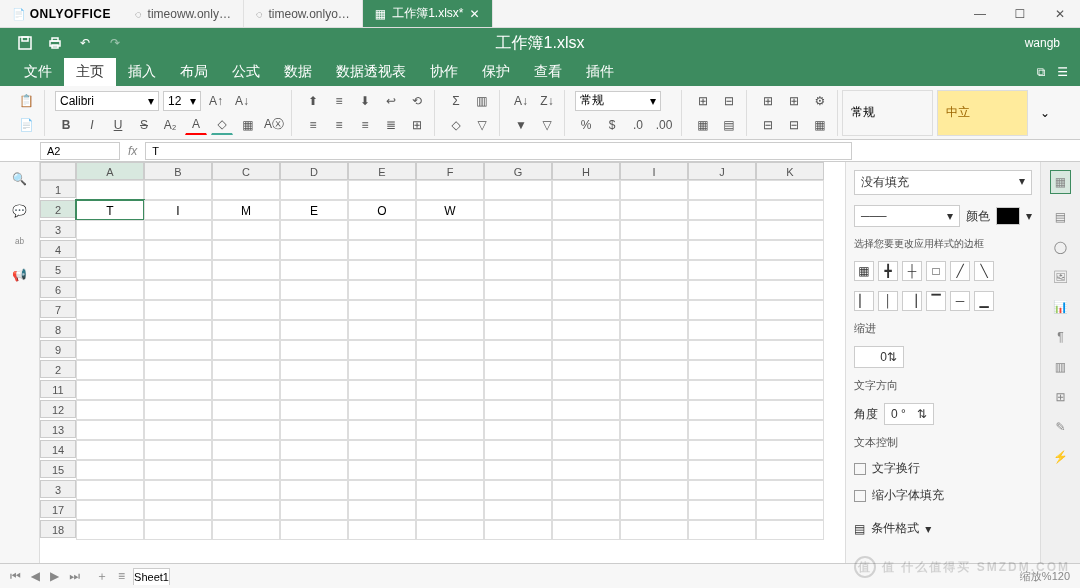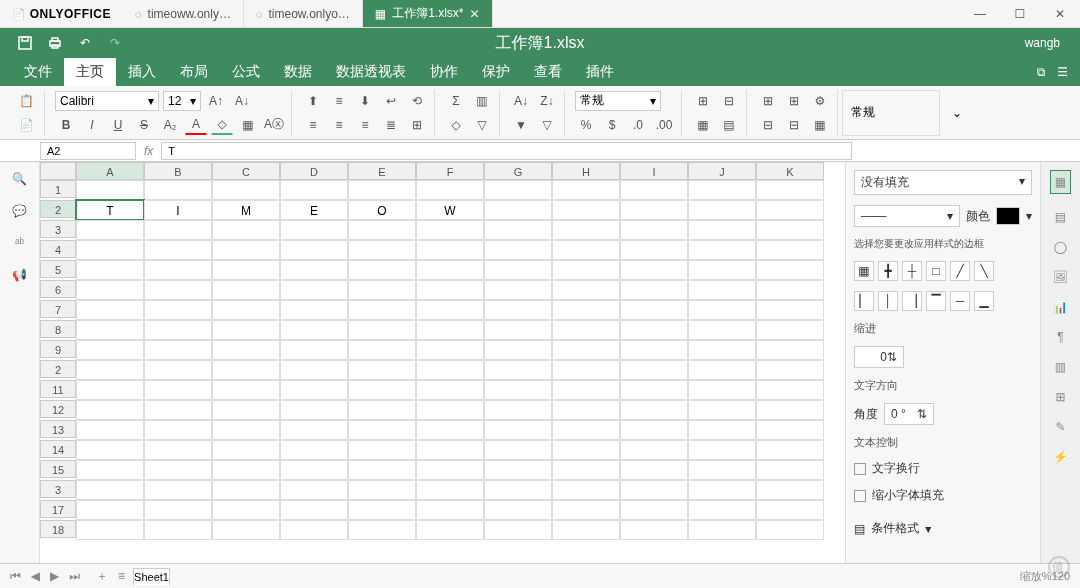--- a/index.html
+++ b/index.html
@@ -20,21 +20,21 @@
 .menu-tab.active { background: #fff; color: #333; }
 .menu-right { margin-left: auto; display: flex; gap: 12px; padding-right: 12px; }
 .ribbon { height: 54px; background: #f7f7f7; border-bottom: 1px solid #ccc; display: flex; align-items: center; padding: 0 10px; gap: 4px; }
 .rgroup { display: flex; flex-direction: column; gap: 4px; padding: 0 6px; border-right: 1px solid #ddd; height: 46px; justify-content: center; }
 .rrow { display: flex; gap: 4px; align-items: center; }
 .ricon { width: 22px; height: 20px; display: flex; align-items: center; justify-content: center; color: #555; border: 1px solid transparent; }
 .combo { border: 1px solid #ccc; background: #fff; height: 20px; display: flex; align-items: center; padding: 0 4px; font-size: 11px; }
 .style-box { width: 98px; height: 46px; display: flex; align-items: center; padding: 0 8px; border: 1px solid #ddd; }
 .style-box.neutral { background: #ffeb9c; color: #9c6500; }
 .formula-bar { height: 22px; background: #fff; border-bottom: 1px solid #ccc; display: flex; align-items: center; }
-.name-box { width: 96px; border: 1px solid #ccc; padding: 2px 6px; margin-left: 40px; font-size: 11px; }
+.name-box { width: 80px; border: 1px solid #ccc; padding: 2px 6px; margin-left: 40px; font-size: 11px; }
 .fx { padding: 0 8px; color: #888; font-style: italic; }
 .fbar-input { flex: 1; border: 1px solid #ccc; padding: 2px 6px; margin-right: 228px; font-size: 11px; }
 .body-area { display: flex; height: calc(588px - 28px - 30px - 28px - 54px - 22px - 25px); }
 .left-sb { width: 40px; background: #f7f7f7; border-right: 1px solid #ddd; display: flex; flex-direction: column; align-items: center; padding-top: 10px; gap: 18px; color: #888; }
 .sheet-area { flex: 1; position: relative; overflow: hidden; }
 .grid { display: grid; grid-template-columns: 36px repeat(11, 68px); }
 .hdr, .rhdr { background: #f0f0f0; border: 0.5px solid #ccc; text-align: center; font-size: 11px; color: #555; height: 18px; line-height: 18px; }
 .sel-col { background: #d8e8df; }
 .sel-row { background: #d8e8df; }
 .cell { border: 0.5px solid #ddd; height: 20px; text-align: center; font-size: 12px; line-height: 20px; background: #fff; }
@@ -217,20 +217,23 @@
     </div>
     <div class="rrow">
       <div class="ricon">⊟</div>
       <div class="ricon">⊟</div>
       <div class="ricon">▦</div>
     </div>
   </div>
   <div class="style-box">
       <span>常规</span>
     </div>
+  <div class="style-box neutral">
+      <span>中立</span>
+    </div>
   <div class="style-box" style="width:40px;border:none">⌄</div>
 </div>
 
 <div class="formula-bar">
   <input class="name-box" value="A2" style="">
   <span class="fx">fx</span>
   <input class="fbar-input" value="T" style="">
 </div>
 
 <div class="body-area">
@@ -556,13 +559,14 @@
     <span>⏭</span>
   </div>
   <span style="margin-left:16px;color:#888">＋</span>
   <span style="margin-left:10px;color:#888">≡</span>
   <div class="sheet-tab">Sheet1</div>
   <span style="margin-left:auto;color:#888;font-size:11px">缩放%120</span>
 </div>
 
 <div class="watermark">
   <span style="border:2px solid #000;border-radius:50%;width:22px;height:22px;display:inline-flex;align-items:center;justify-content:center">值</span>
+  <span>值 什么值得买 SMZDM.COM</span>
 </div>
 
 </body></html>

